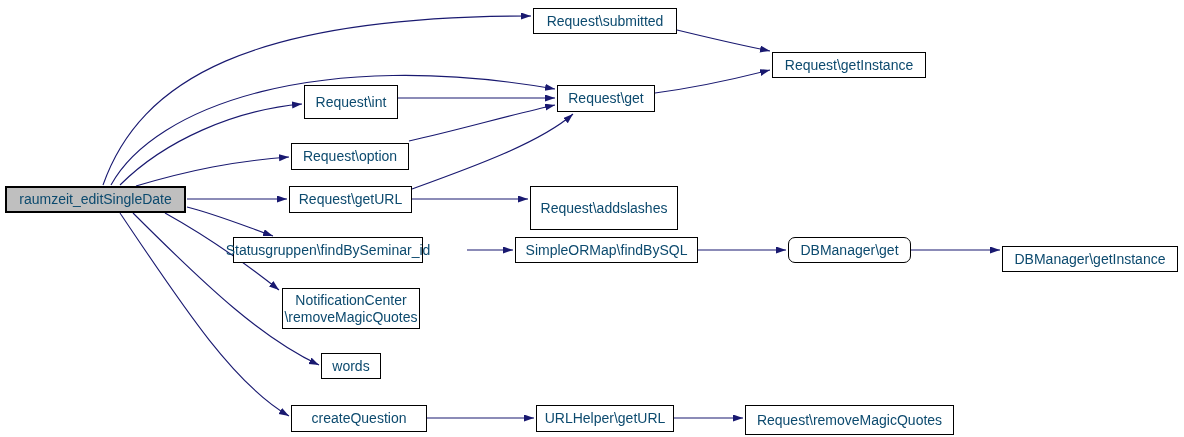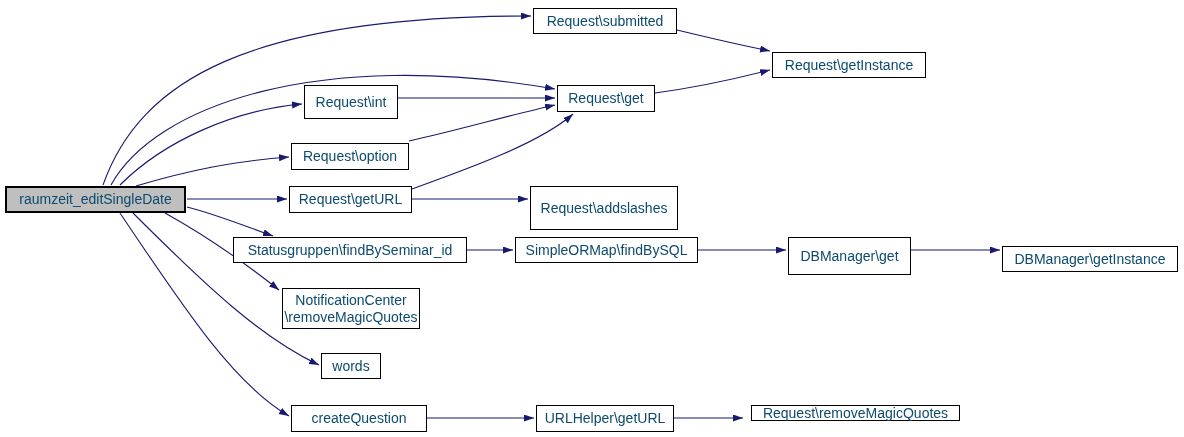--- a/index.html
+++ b/index.html
@@ -91,32 +91,32 @@
   <div class="node" style="left:304px; top:85px; width:94px; height:34px;">Request\int</div>
 
   <div class="node" style="left:557px; top:85px; width:98px; height:27px;">Request\get</div>
 
   <div class="node" style="left:291px; top:135px; width:118px; height:27px;margin-top:8px;">Request\option</div>
 
   <div class="node" style="left:289px; top:186px; width:123px; height:27px;">Request\getURL</div>
 
   <div class="node" style="left:530px; top:186px; width:148px; height:44px;">Request\addslashes</div>
 
-  <div class="node" style="left:233px; top:237px; width:234px; height:26px;">Statusgruppen\findBySeminar_id</div>
+  <div class="node" style="left:233px; top:237px; width:190px; height:26px;">Statusgruppen\findBySeminar_id</div>
 
   <div class="node" style="left:515px; top:237px; width:183px; height:26px;">SimpleORMap\findBySQL</div>
 
-  <div class="node" style="left:788px; top:237px; width:123px; height:38px;">DBManager\get</div>
+  <div class="node" style="left:788px; top:237px; width:123px; height:26px;border-radius:7px;">DBManager\get</div>
 
   <div class="node" style="left:1002px; top:246px; width:176px; height:26px;">DBManager\getInstance</div>
 
   <div class="node" style="left:282px; top:288px; width:138px; height:41px;">NotificationCenter
 \removeMagicQuotes</div>
 
   <div class="node" style="left:321px; top:353px; width:60px; height:26px;">words</div>
 
   <div class="node" style="left:291px; top:405px; width:136px; height:27px;">createQuestion</div>
 
   <div class="node" style="left:536px; top:405px; width:138px; height:27px;">URLHelper\getURL</div>
 
-  <div class="node" style="left:745px; top:405px; width:209px; height:16px;margin-left:6px;">Request\removeMagicQuotes</div>
+  <div class="node" style="left:745px; top:405px; width:209px; height:30px;">Request\removeMagicQuotes</div>
 
 </div>
 
 </body></html>

